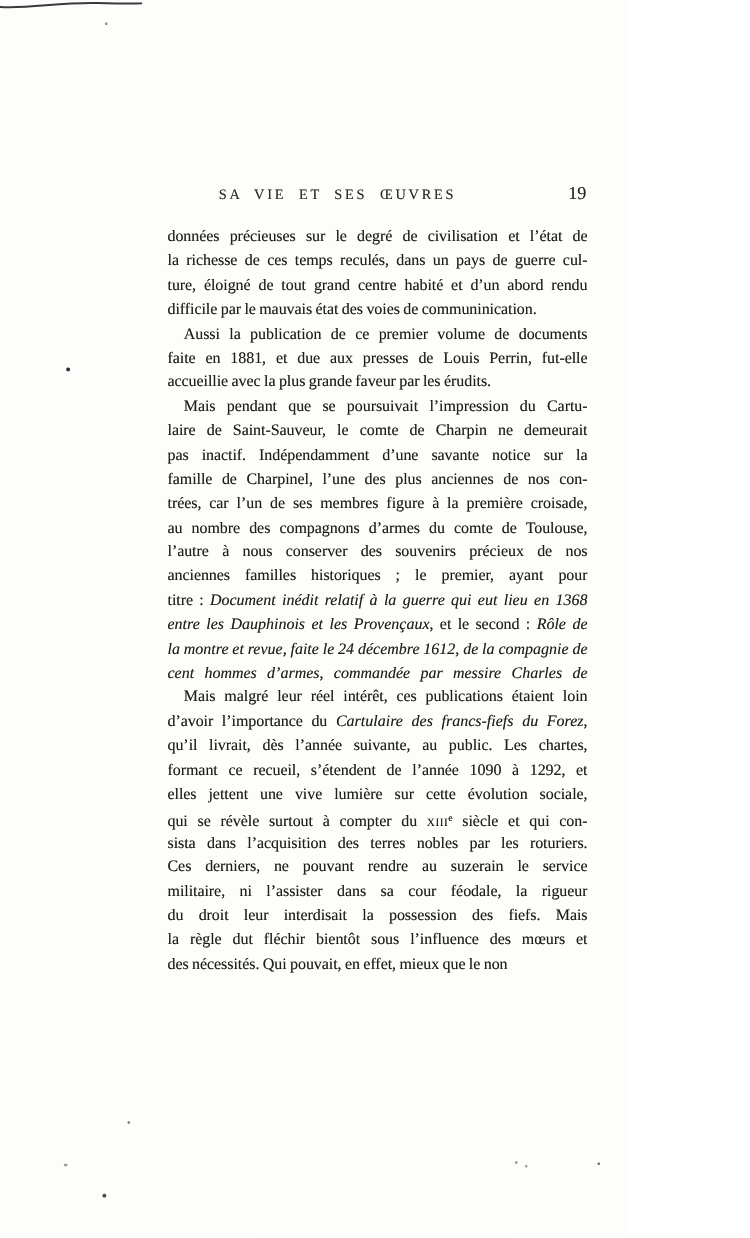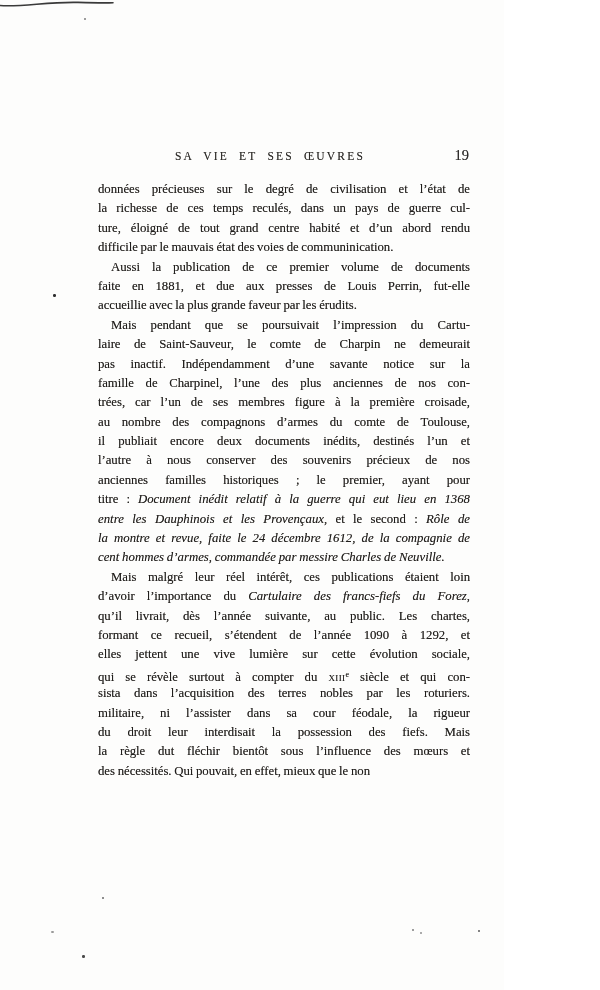--- a/index.html
+++ b/index.html
@@ -49,20 +49,21 @@
   }
   .paragraph { margin: 0; }
   .line {
     height: 19.4px;
     line-height: 19.4px;
     text-align: justify;
     text-align-last: justify;
     -moz-text-align-last: justify;
     overflow: hidden;
     white-space: normal;
+    margin-left: 36px;
   }
   .line.last { text-align-last: left; -moz-text-align-last: left; }
   .line.indent { text-indent: 13px; }
   .i  { font-style: italic; letter-spacing: 0; }
   .sc { font-variant: small-caps; letter-spacing: 0.4px; }
   .sup { font-size: 0.62em; vertical-align: 0.5em; }
   
   .artifact, .speck { position: absolute; pointer-events: none; }
   .speck { border-radius: 40%; }
   .top-line-svg { position: absolute; left: 0; top: 0; }
@@ -98,36 +99,36 @@
         <div class="line"><span>faite en 1881, et due aux presses de Louis Perrin, fut-elle</span></div>
         <div class="line last"><span>accueillie avec la plus grande faveur par les érudits.</span></div>
       </div>
       <div class="paragraph">
         <div class="line indent"><span>Mais pendant que se poursuivait l’impression du Cartu-</span></div>
         <div class="line"><span>laire de Saint-Sauveur, le comte de Charpin ne demeurait</span></div>
         <div class="line"><span>pas inactif. Indépendamment d’une savante notice sur la</span></div>
         <div class="line"><span>famille de Charpinel, l’une des plus anciennes de nos con-</span></div>
         <div class="line"><span>trées, car l’un de ses membres figure à la première croisade,</span></div>
         <div class="line"><span>au nombre des compagnons d’armes du comte de Toulouse,</span></div>
-        <div class="line"><span>il publiait encore deux documents inédits, destinés l’un et</span></div>
         <div class="line"><span>l’autre à nous conserver des souvenirs précieux de nos</span></div>
         <div class="line"><span>anciennes familles historiques ; le premier, ayant pour</span></div>
         <div class="line"><span>titre : </span><span class="i">Document inédit relatif à la guerre qui eut lieu en 1368</span></div>
         <div class="line"><span class="i">entre les Dauphinois et les Provençaux</span><span>, et le second : </span><span class="i">Rôle de</span></div>
         <div class="line"><span class="i">la montre et revue, faite le 24 décembre 1612, de la compagnie de</span></div>
         <div class="line last"><span class="i">cent hommes d’armes, commandée par messire Charles de Neuville.</span></div>
       </div>
       <div class="paragraph">
         <div class="line indent"><span>Mais malgré leur réel intérêt, ces publications étaient loin</span></div>
         <div class="line"><span>d’avoir l’importance du </span><span class="i">Cartulaire des francs-fiefs du Forez</span><span>,</span></div>
         <div class="line"><span>qu’il livrait, dès l’année suivante, au public. Les chartes,</span></div>
         <div class="line"><span>formant ce recueil, s’étendent de l’année 1090 à 1292, et</span></div>
         <div class="line"><span>elles jettent une vive lumière sur cette évolution sociale,</span></div>
         <div class="line"><span>qui se révèle surtout à compter du </span><span class="sc">xiii</span><span class="sup">e</span><span> siècle et qui con-</span></div>
         <div class="line"><span>sista dans l’acquisition des terres nobles par les roturiers.</span></div>
+        <div class="line"><span>Ces derniers, ne pouvant rendre au suzerain le service</span></div>
         <div class="line"><span>militaire, ni l’assister dans sa cour féodale, la rigueur</span></div>
         <div class="line"><span>du droit leur interdisait la possession des fiefs. Mais</span></div>
         <div class="line"><span>la règle dut fléchir bientôt sous l’influence des mœurs et</span></div>
         <div class="line last"><span>des nécessités. Qui pouvait, en effet, mieux que le non</span></div>
       </div>
     </div>
 
   <div class="bottom-line artifact" style="left: 518px; top: 985px; width: 82px;"></div>
 
 <div class="speck" style="left: 84px; top: 18px; width: 2px; height: 2px; background: rgb(138, 138, 138);"></div>

